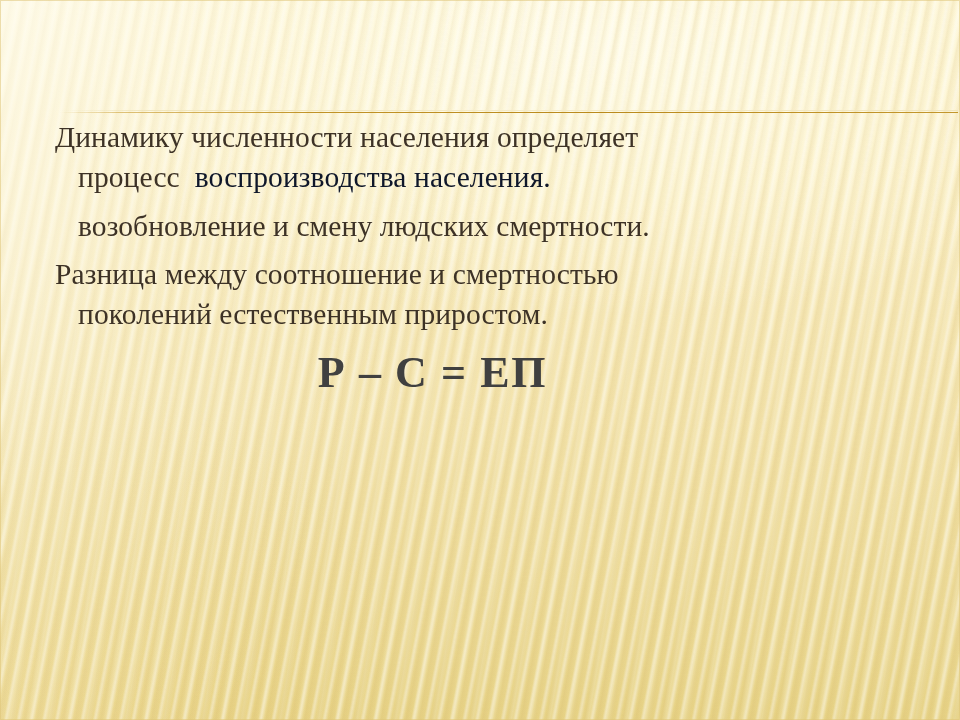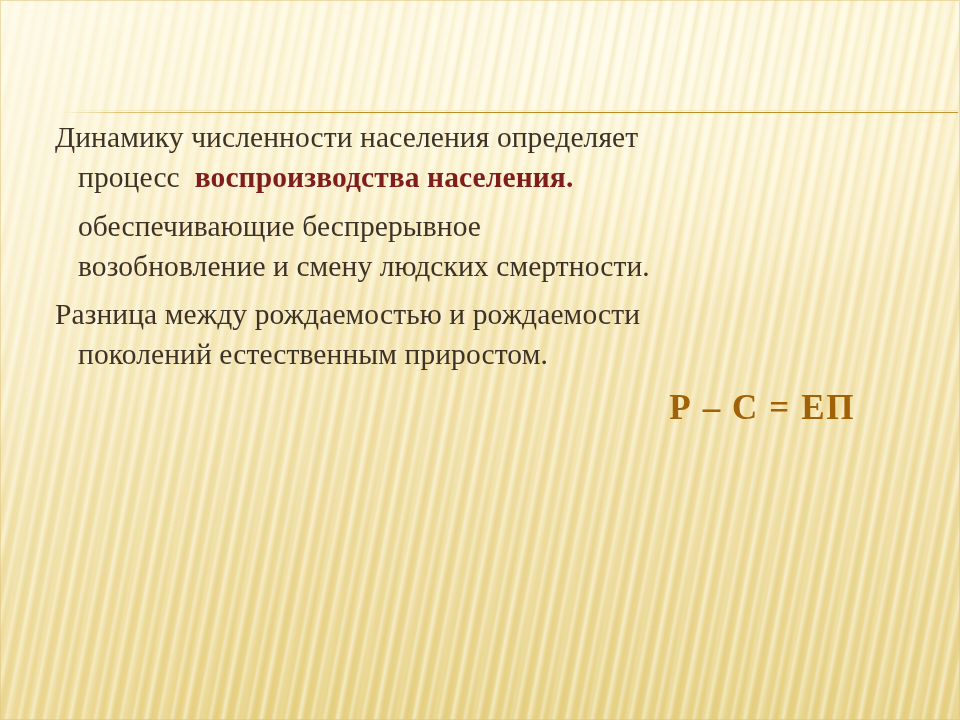--- a/index.html
+++ b/index.html
@@ -155,30 +155,30 @@
   }
   .para .ln.cont {
     padding-left: 23px;
   }
 
   .para.p1 { margin-bottom: 9px; }
   .para.p2 { margin-bottom: 8px; }
   .para.p3 { margin-bottom: 2px; }
 
   .strong {
-    font-weight: bold;
-    color: #7f1d1d;
+    font-weight: normal;
+    color: #0f172a;
   }
 
   .formula {
     margin: 12px 0 0 0;
     padding: 0;
-    text-align: right;
-    color: #a16207;
-    font-size: 35px;
+    text-align: center;
+    color: #404040;
+    font-size: 44px;
     font-weight: bold;
     letter-spacing: 1.6px;
     line-height: 1.2;
   }
 </style>
 </head>
 <body>
 
 <div id="slide">
 
@@ -195,25 +195,24 @@
   </div>
 
   <div class="content">
 
     <p class="para p1">
       <span class="ln">Динамику численности населения определяет</span>
       <span class="ln cont"><span>процесс  </span><span class="strong">воспроизводства населения.</span></span>
     </p>
 
     <p class="para p2">
-      <span class="ln cont">обеспечивающие беспрерывное</span>
       <span class="ln cont">возобновление и смену людских смертности.</span>
     </p>
 
     <p class="para p3">
-      <span class="ln">Разница между рождаемостью и рождаемости</span>
+      <span class="ln">Разница между соотношение и смертностью</span>
       <span class="ln cont">поколений естественным приростом.</span>
     </p>
 
     <p class="formula">Р – С = ЕП</p>
 
   </div>
 </div>
 
 </body></html>

